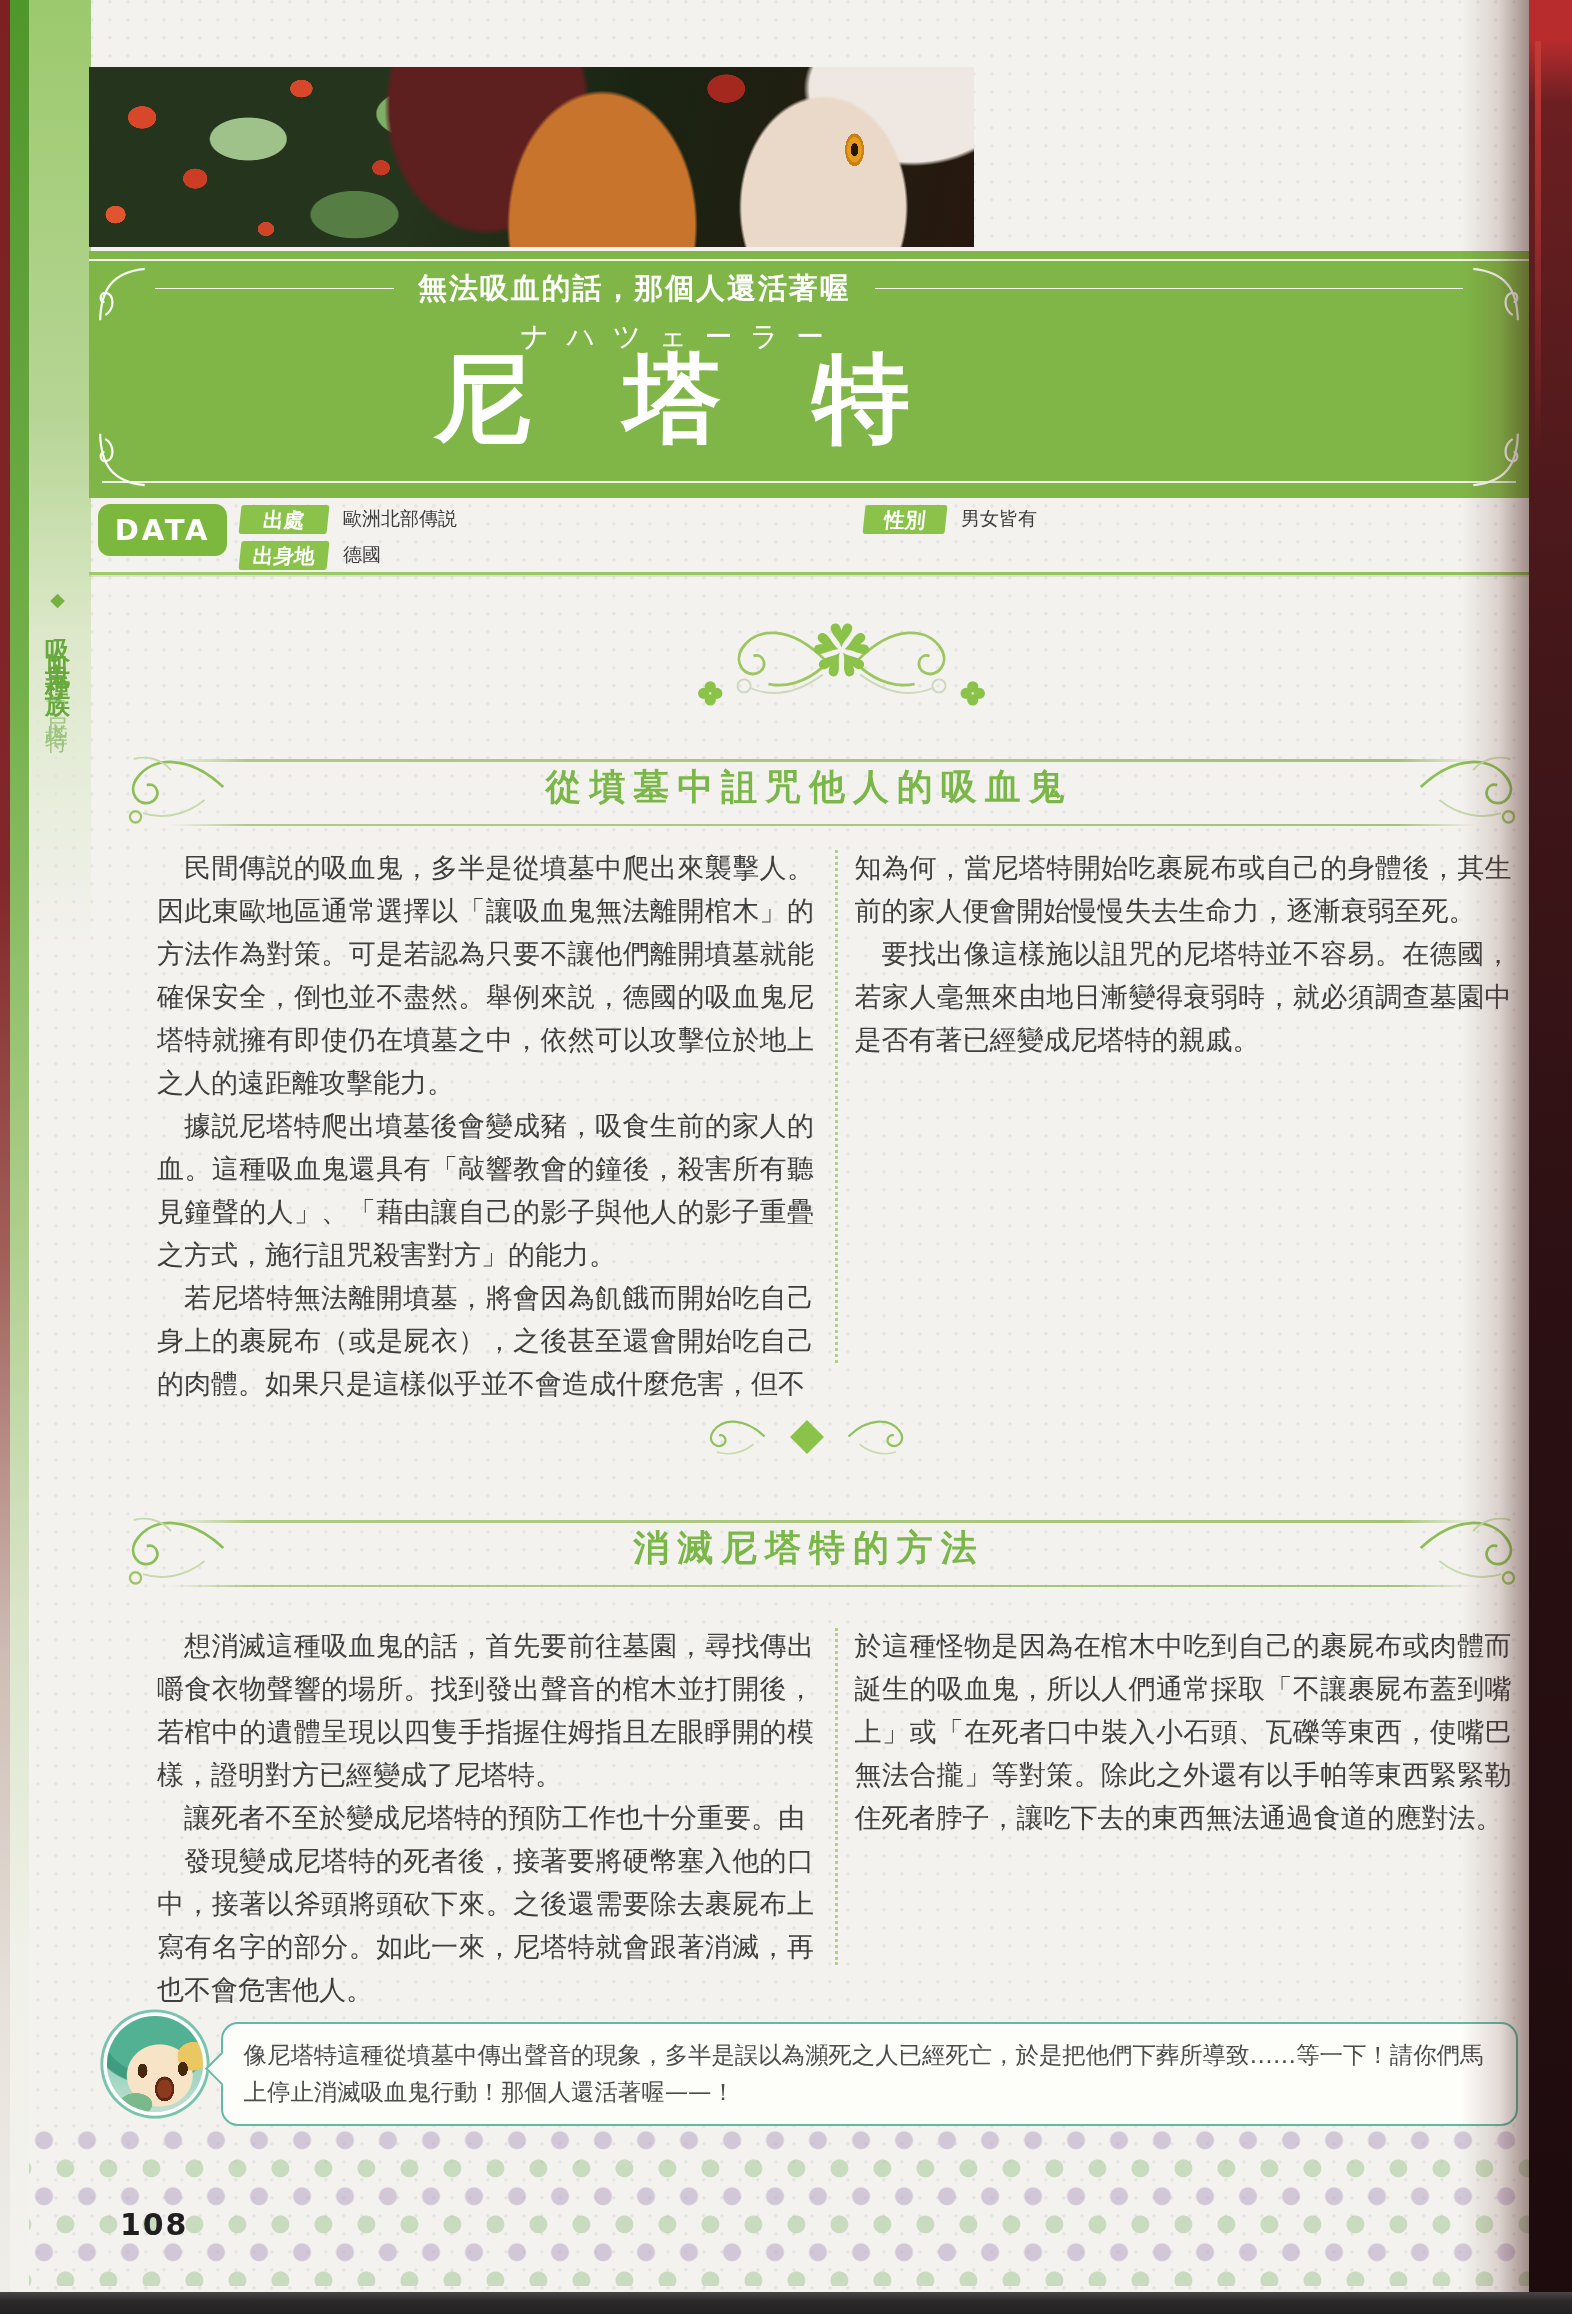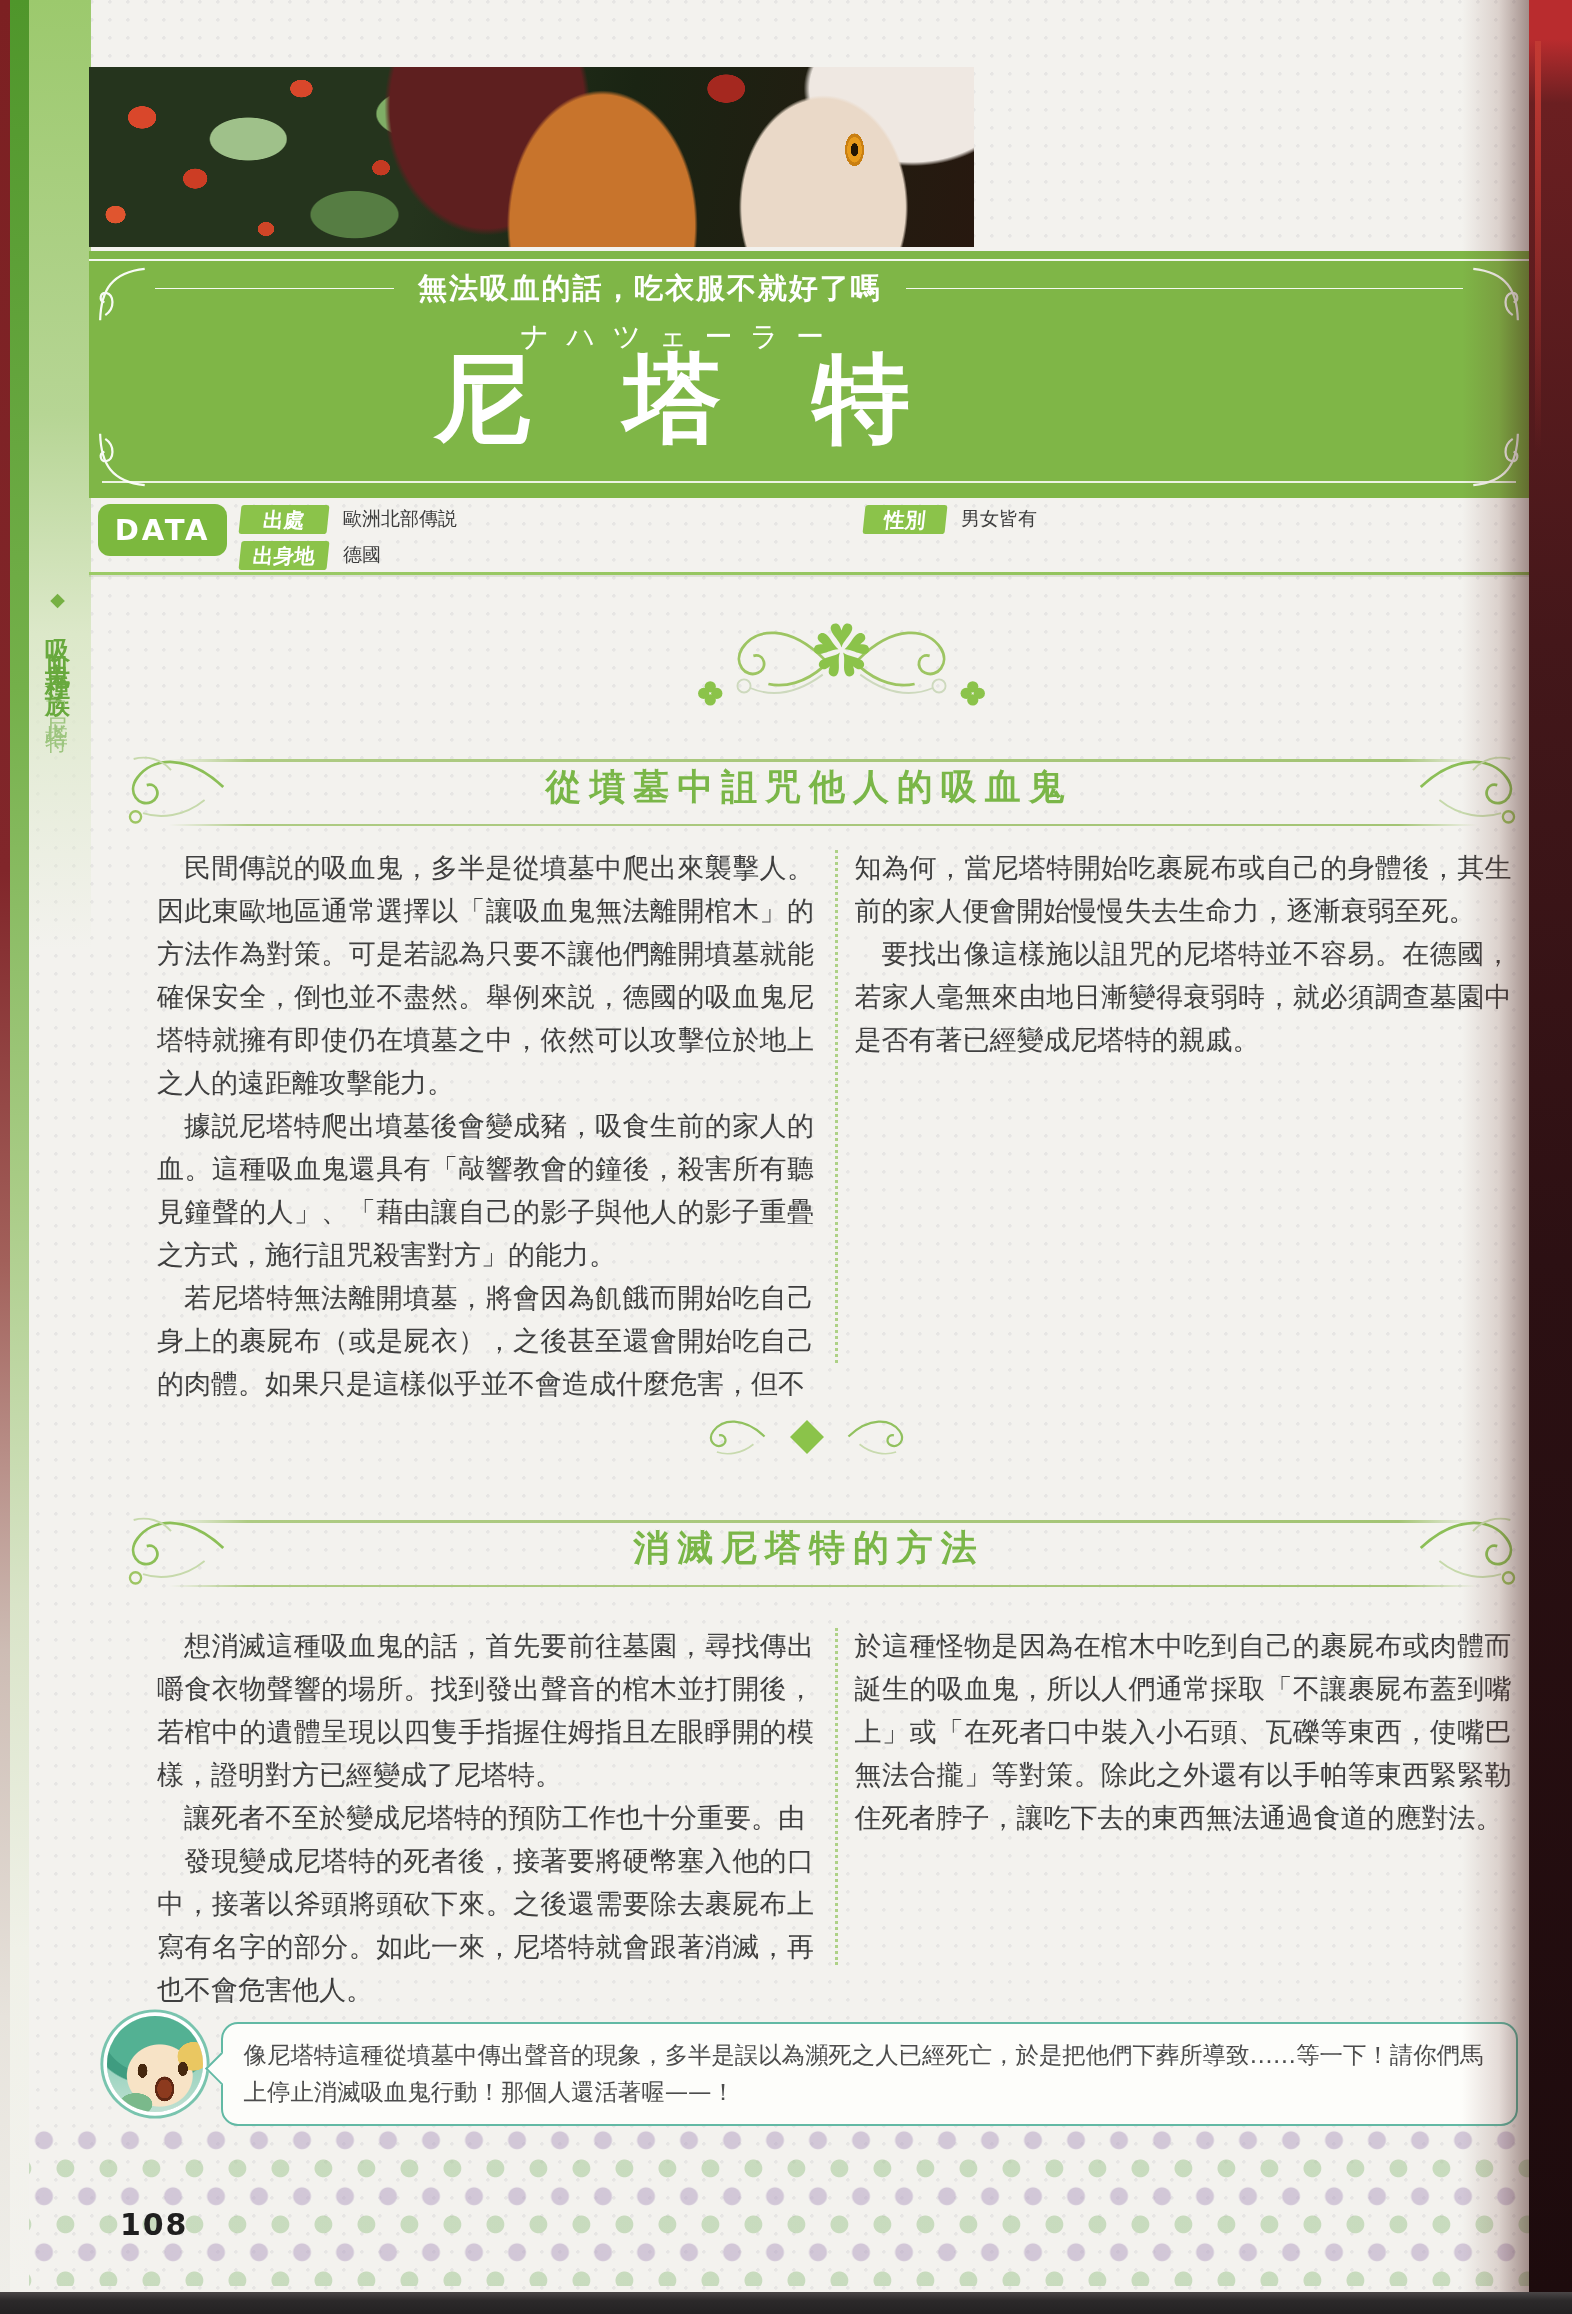--- a/index.html
+++ b/index.html
@@ -181,21 +181,21 @@
       <path d="M6,68 C7,32 20,12 58,8 M12,62 C24,54 22,38 13,36 C6,35 4,45 11,47" stroke="#ffffff" fill="none" stroke-width="2.6"></path>
     </svg>
     <svg class="corner-flourish cf-bl" viewBox="0 0 70 70">
       <path d="M6,68 C7,32 20,12 58,8 M12,62 C24,54 22,38 13,36 C6,35 4,45 11,47" stroke="#ffffff" fill="none" stroke-width="2.6"></path>
     </svg>
     <svg class="corner-flourish cf-br" viewBox="0 0 70 70">
       <path d="M6,68 C7,32 20,12 58,8 M12,62 C24,54 22,38 13,36 C6,35 4,45 11,47" stroke="#ffffff" fill="none" stroke-width="2.6"></path>
     </svg>
     <div class="tagline-row">
       <div class="h-line l"></div>
-      <div class="tagline">無法吸血的話，吃衣服不就好了嗎</div>
+      <div class="tagline">無法吸血的話，那個人還活著喔</div>
       <div class="h-line r"></div>
     </div>
     <div class="title-center">
       <div class="ruby">ナハツェーラー</div>
       <div class="main-title">尼塔特</div>
     </div>
     <div class="inner-bottom"></div>
   </div>
 
   <div class="data-chip">DATA</div>

